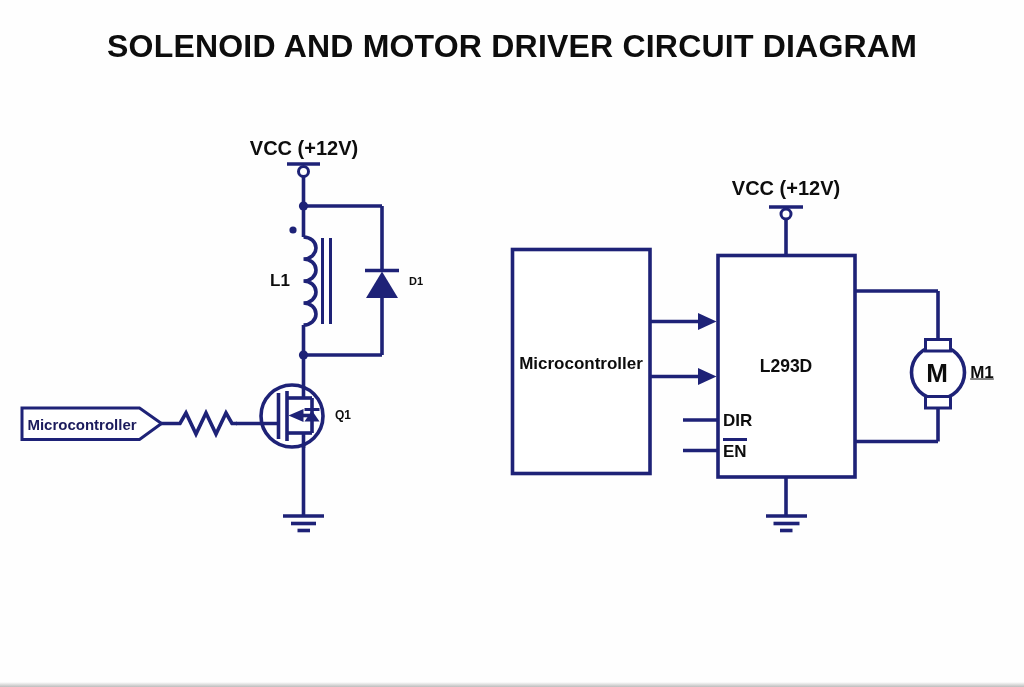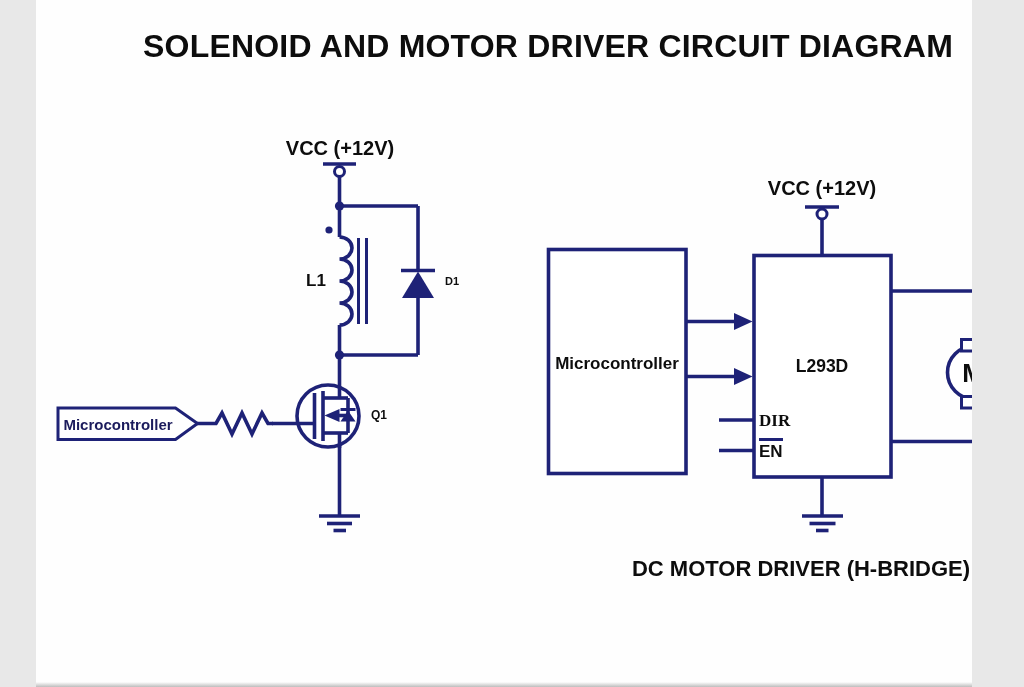--- a/index.html
+++ b/index.html
@@ -1,23 +1,22 @@
 <!DOCTYPE html>
 <html style="--wire-navy: #1e2277; --ink-black: #0d0d0d; --paper-white: #fefefe;"><head>
 <meta charset="utf-8">
 <style>
   :root { --wire-navy:#1e2277; --ink-black:#0d0d0d; --paper-white:#fefefe; }
   * { box-sizing:border-box; }
   body { margin:0; background:#e8e8e8; }
   .canvas {
-    position:relative; width:936px; height:687px;
+    position:relative; width:1024px; height:687px;
     background:var(--paper-white);
     font-family:"Liberation Sans", sans-serif;
     overflow:hidden;
-    margin-left:36px;
   }
   svg.circuit { position:absolute; left:0; top:0; }
   .w  { stroke:var(--wire-navy); stroke-width:3.6; fill:none; }
   .wt { stroke:var(--wire-navy); stroke-width:3;   fill:none; }
   .wf { fill:var(--wire-navy); stroke:none; }
   .whitebox { stroke:var(--wire-navy); stroke-width:3.6; fill:#ffffff; }
   .whitebox.thin { stroke-width:3; }
   .lbl {
     position:absolute; font-weight:bold; color:var(--ink-black);
     white-space:nowrap; line-height:1; transform:translate(-50%,-50%);
@@ -146,22 +145,21 @@
 
   <div class="lbl" style="left:304px; top:148px; font-size:20px;">VCC (+12V)</div>
   <div class="lbl" style="left:280px; top:280px; font-size:17px;">L1</div>
   <div class="lbl" style="left:416px; top:281px; font-size:11px;">D1</div>
   <div class="lbl" style="left:343px; top:415px; font-size:12px;">Q1</div>
   <div class="lbl navy-text" style="left:82px; top:424px; font-size:15px;">Microcontroller</div>
 
   <div class="lbl" style="left:786px; top:188px; font-size:20px;">VCC (+12V)</div>
   <div class="lbl" style="left:581px; top:363px; font-size:17px;">Microcontroller</div>
   <div class="lbl" style="left:786px; top:367px; font-size:17.5px;">L293D</div>
-  <div class="lbl anchor-left" style="left:723px; top:420px; font-size:17px;font-family:Liberation Serif, serif;">DIR</div>
+  <div class="lbl anchor-left" style="left:723px; top:420px; font-size:17px;">DIR</div>
   <div class="lbl anchor-left" style="left:723px; top:449px; font-size:17px;">
     <span class="overline-span">EN</span>
   </div>
   <div class="lbl" style="left:937px; top:373px; font-size:26px;">M</div>
   <div class="lbl" style="left:982px; top:372px; font-size:17px;text-decoration:underline;">M1</div>
-  <div class="lbl" style="left:765px; top:569px; font-size:22px;">DC MOTOR DRIVER (H-BRIDGE)</div>
 
   <div class="bottom-edge"></div>
 </div>
 
 </body></html>

